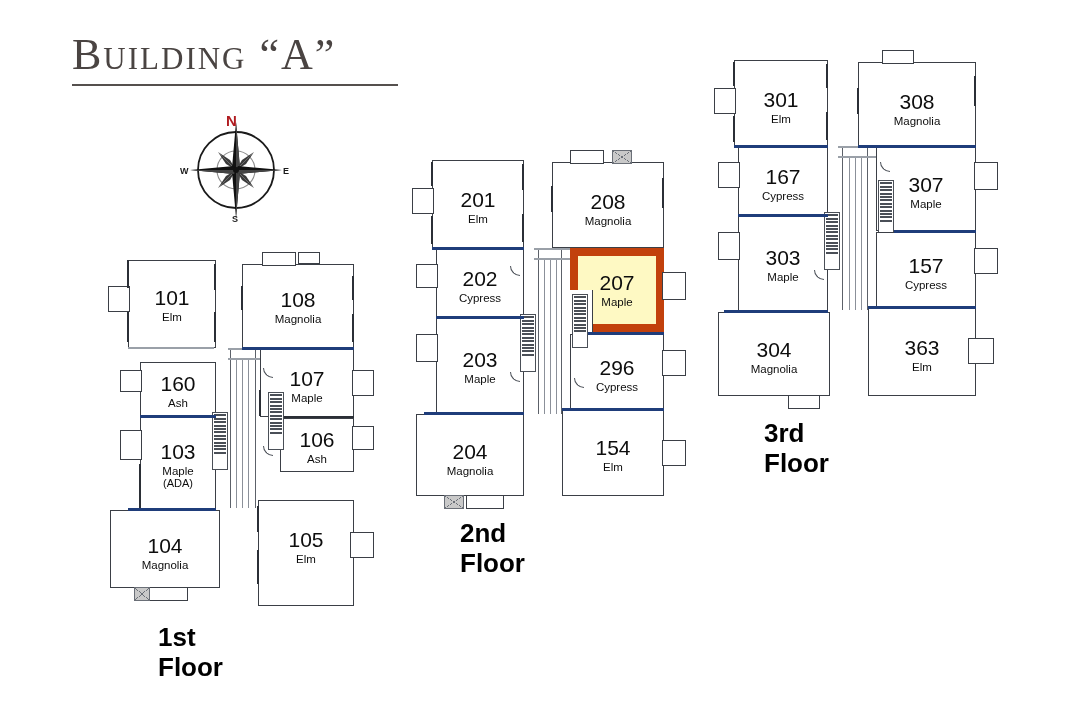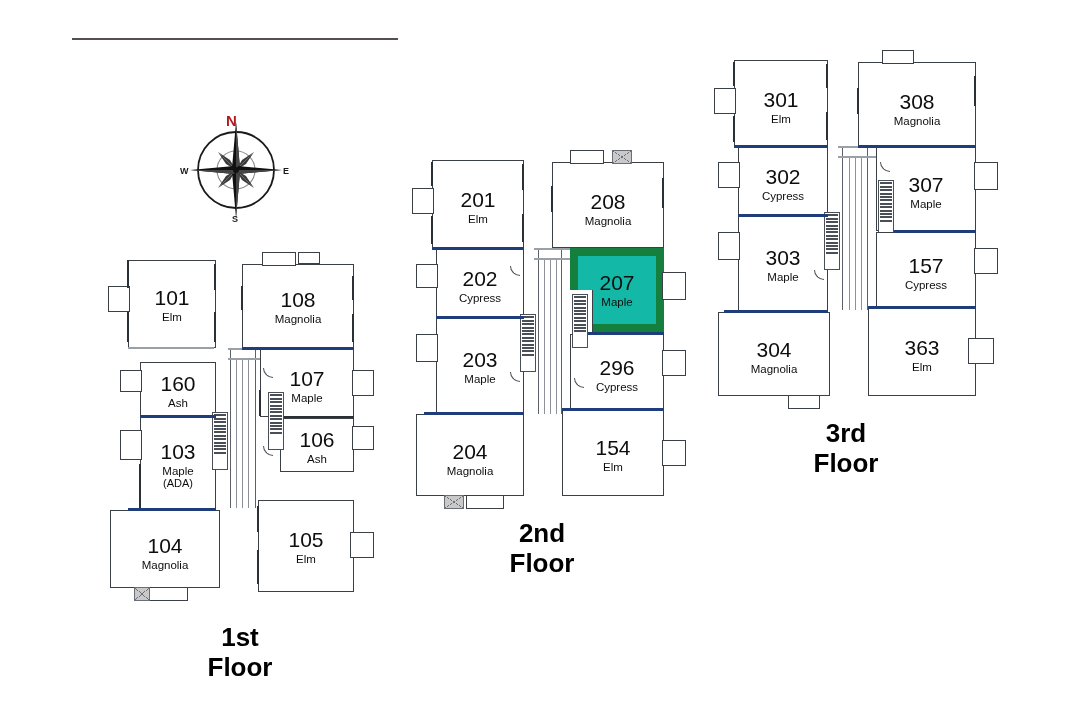--- a/index.html
+++ b/index.html
@@ -62,39 +62,39 @@
     left: 46px; top: -2px;
   }
   #compass-w-label { left: 0px;  top: 52px; }
   #compass-e-label { left: 103px; top: 52px; }
   #compass-s-label { left: 52px; top: 100px; }
 
   
   .floorplan { position: absolute; }
   .floor-caption {
     position: absolute;
-    text-align: center;
+    text-align: left;
     font-family: "Liberation Sans", sans-serif;
     font-weight: bold;
     font-size: 26px;
     line-height: 1.16;
     color: #000;
     white-space: pre-line;
   }
 
   
   .unit {
     position: absolute;
     box-sizing: border-box;
     background: #ffffff;
     border: 1.6px solid #3b3f46;
   }
   .unit.hl {
-    background: #14b8a6;
-    border: 8px solid #15803d;
+    background: #fef9c3;
+    border: 8px solid #c2410c;
     z-index: 6;
   }
   .unit-label {
     position: absolute;
     left: 0; right: 0;
     text-align: center;
     line-height: 1.08;
     pointer-events: none;
   }
   .unit-num {
@@ -182,20 +182,21 @@
     box-sizing: border-box;
     border-left: 1.3px solid #4a4f57;
     border-bottom: 1.3px solid #4a4f57;
     border-bottom-left-radius: 100%;
   }
 </style>
 </head>
 <body>
 
 <div id="title-block">
+  <div id="building-title">Building “A”</div>
   <div id="title-rule"></div>
 </div>
 
 <div id="compass">
   <svg width="112" height="112" viewBox="0 0 112 112">
     <circle cx="56" cy="56" r="38" fill="none" stroke="#1a1a1a" stroke-width="1.8"></circle>
     <circle cx="56" cy="56" r="19" fill="none" stroke="#8d8d8d" stroke-width="1.1"></circle>
 
     <g fill="#3a3a3a">
       <polygon points="56,56 38,38 46,50"></polygon>
@@ -318,21 +319,21 @@
 
   <div class="unit" style="left:180px; top:168px; width:74px; height:54px;">
     <div class="unit-label" style="top:10px;">
       <span class="unit-num">106</span>
       <span class="unit-name">Ash</span>
     </div>
   </div>
   <div class="bumpout" style="left:252px; top:176px; width:22px; height:24px;"></div>
   <div class="door-swing" style="left:163px; top:196px; width:10px; height:10px;"></div>
 
-  <div class="unit" style="left:158px; top:250px; width:96px; height:92px;">
+  <div class="unit" style="left:158px; top:250px; width:96px; height:106px;">
     <div class="unit-label" style="top:28px;">
       <span class="unit-num">105</span>
       <span class="unit-name">Elm</span>
     </div>
   </div>
   <div class="bumpout" style="left:250px; top:282px; width:24px; height:26px;"></div>
   <div class="wallseg" style="left:157px; top:256px; width:2px; height:26px;"></div>
   <div class="wallseg" style="left:157px; top:300px; width:2px; height:34px;"></div>
 
   <div class="stairs" style="left:168px; top:142px; width:16px; height:58px;">
@@ -487,21 +488,21 @@
   </div>
   <div class="bumpout" style="left:-4px; top:38px; width:22px; height:26px;"></div>
   <div class="wallseg" style="left:15px; top:12px; width:2px; height:24px;"></div>
   <div class="wallseg" style="left:15px; top:66px; width:2px; height:26px;"></div>
   <div class="wallseg" style="left:108px; top:14px; width:2px; height:24px;"></div>
   <div class="wallseg" style="left:108px; top:62px; width:2px; height:28px;"></div>
   <div class="divider" style="left:16px; top:95px; width:94px;"></div>
 
   <div class="unit" style="left:20px; top:97px; width:90px; height:68px;">
     <div class="unit-label" style="top:18px;">
-      <span class="unit-num">302</span>
+      <span class="unit-num">167</span>
       <span class="unit-name">Cypress</span>
     </div>
   </div>
   <div class="bumpout" style="left:0px; top:112px; width:22px; height:26px;"></div>
   <div class="divider" style="left:20px; top:164px; width:90px;"></div>
 
   <div class="unit" style="left:20px; top:166px; width:90px; height:96px;">
     <div class="unit-label" style="top:30px;">
       <span class="unit-num">303</span>
       <span class="unit-name">Maple</span>

